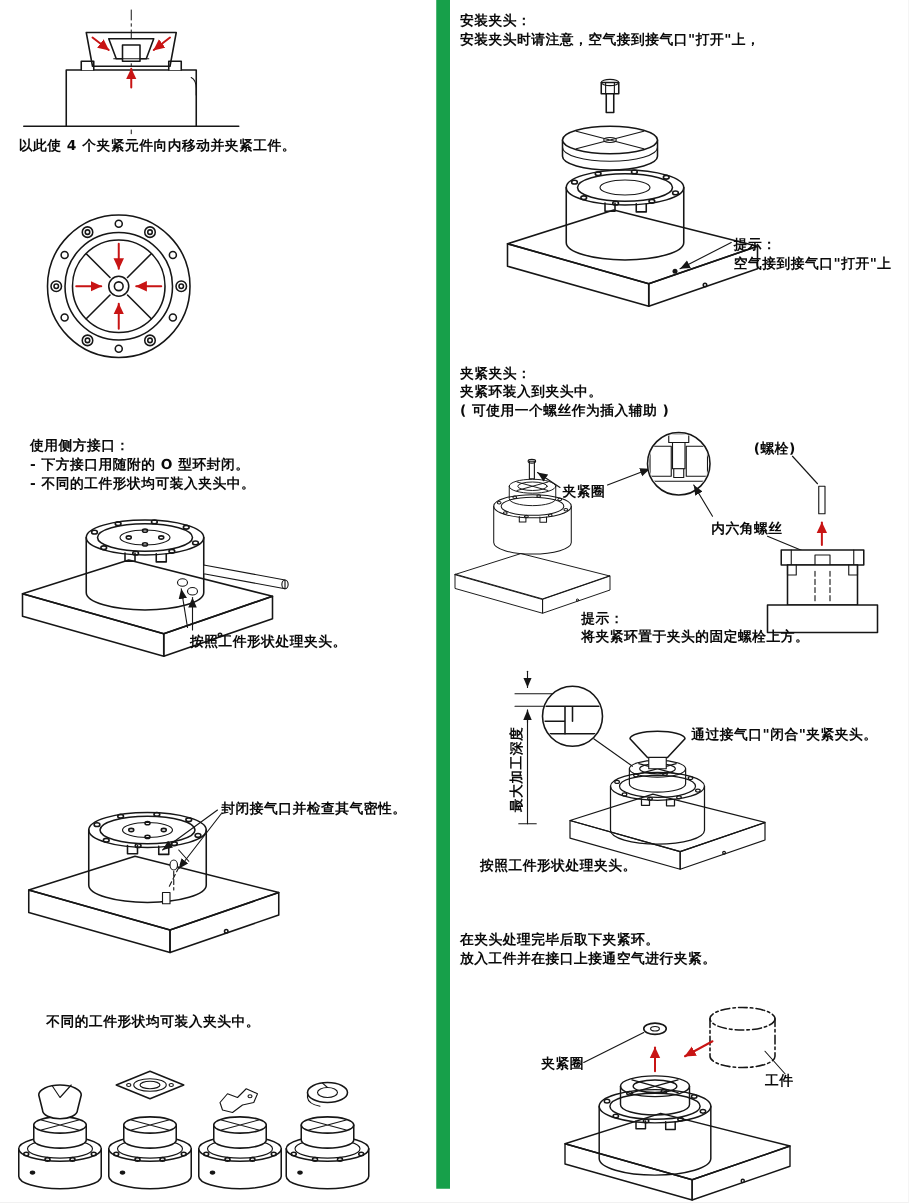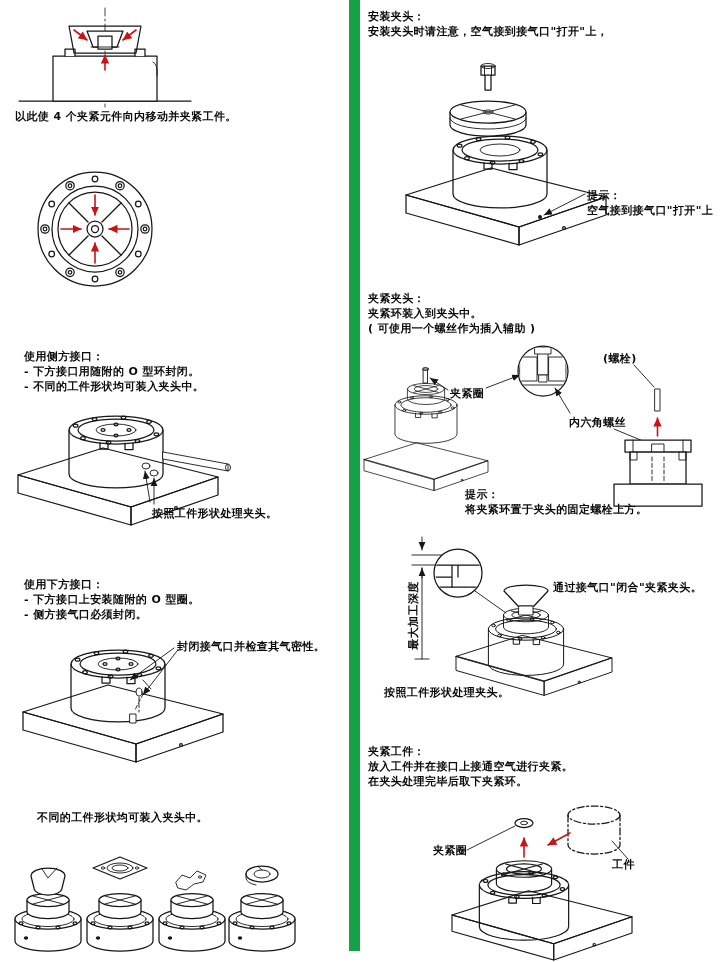--- a/index.html
+++ b/index.html
@@ -152,25 +152,20 @@
     <ellipse class="thin" cx="210" cy="67.5" rx="2.5" ry="3.5"></ellipse>
     <ellipse class="wf thin" cx="128" cy="66" rx="4" ry="3"></ellipse>
     <ellipse class="wf thin" cx="136" cy="73" rx="4" ry="3"></ellipse>
     <g>
       <line class="thin" x1="132" y1="102" x2="127" y2="71" marker-end="url(#aB)"></line>
       <line class="thin" x1="136" y1="104" x2="136" y2="78" marker-end="url(#aB)"></line>
     </g>
   </svg>
   <div class="txt" style="left:152px;top:506px">按照工件形状处理夹头。</div>
 
-  <div class="txt" style="left:24px;top:577px">
-    <div>使用下方接口：</div>
-    <div>- 下方接口上安装随附的 O 型圈。</div>
-    <div>- 侧方接气口必须封闭。</div>
-  </div>
 
   <svg class="d" style="left:18px;top:630px" width="330" height="132" viewBox="0 0 330 132">
     <use href="#gPlate" transform="translate(5,52)"></use>
     <use href="#gChuck" transform="translate(100,34)"></use>
     <ellipse class="thin" cx="100" cy="34" rx="20" ry="6"></ellipse>
     <g class="thin">
       <ellipse cx="100" cy="28.5" rx="2" ry="1.3"></ellipse>
         <ellipse cx="87" cy="34" rx="2" ry="1.3"></ellipse>
       <ellipse cx="113" cy="34" rx="2" ry="1.3"></ellipse>
         <ellipse cx="100" cy="39.5" rx="2" ry="1.3"></ellipse>
@@ -331,23 +326,22 @@
     <use href="#gChuck" transform="translate(138,96) scale(0.8)"></use>
     <use href="#gCollet" transform="translate(138,82) scale(0.75)"></use>
     <path class="wf" d="M116,58 a22,6 0 0 1 44,0 l-14,15 h-16 Z"></path>
     <rect class="wf thin" x="131" y="73" width="14" height="9"></rect>
   </svg>
   <div class="vlabel">最大加工深度</div>
   <div class="txt" style="left:553px;top:580px">通过接气口"闭合"夹紧夹头。</div>
   <div class="txt" style="left:384px;top:685px">按照工件形状处理夹头。</div>
 
   <div class="txt" style="left:368px;top:744px">
-    <div>夹紧工件：</div>
+    <div>在夹头处理完毕后取下夹紧环。</div>
     <div>放入工件并在接口上接通空气进行夹紧。</div>
-    <div>在夹头处理完毕后取下夹紧环。</div>
   </div>
 
   <svg class="d" style="left:412px;top:793px" width="300" height="169" viewBox="0 0 300 169">
     <use href="#gPlate" transform="translate(40,95) scale(0.9)"></use>
     <use href="#gChuck" transform="translate(112,92) scale(0.95)"></use>
     <use href="#gCollet" transform="translate(112,76) scale(0.92)"></use>
     <ellipse class="wf" cx="112" cy="30" rx="9" ry="4.5"></ellipse>
     <ellipse class="thin" cx="112" cy="30" rx="3.5" ry="1.8"></ellipse>
     <line class="thin" x1="55" y1="57" x2="103" y2="33"></line>
     <line class="red" x1="112" y1="64" x2="112" y2="45" marker-end="url(#aR)"></line>

